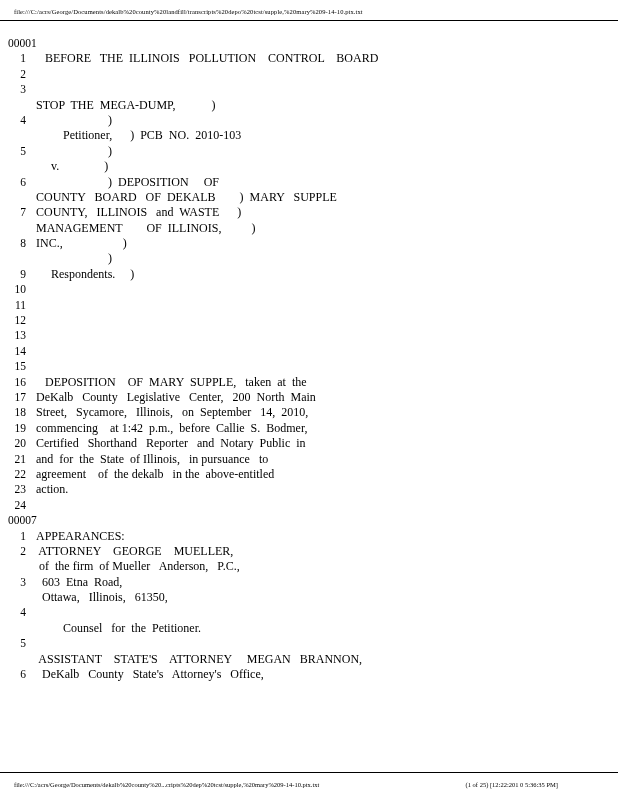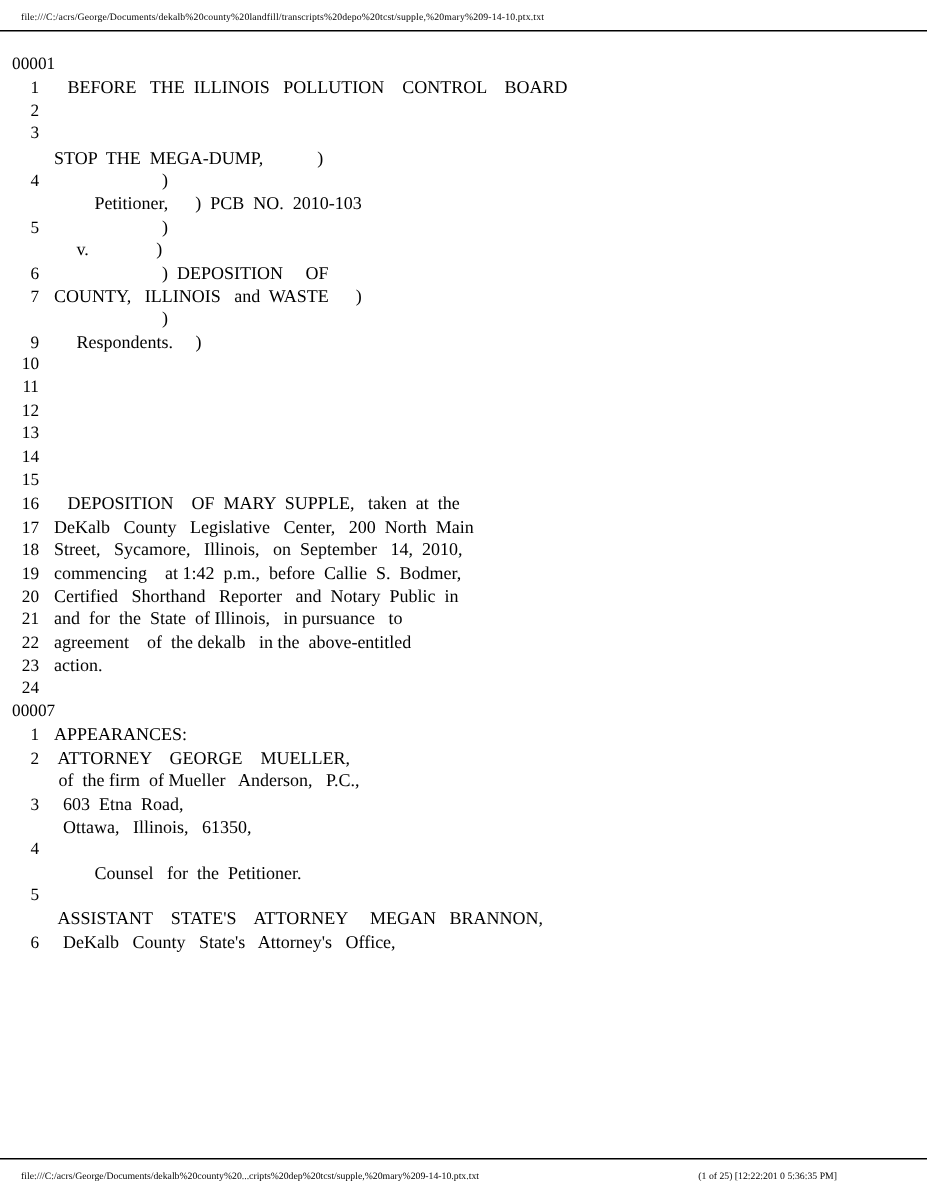--- a/index.html
+++ b/index.html
@@ -117,21 +117,24 @@
       <div class="line pagehdr"><span class="pagemark">00001</span><span class="ltext"></span></div>
       <div class="line"><span class="lnum">1</span><span class="ltext">   BEFORE   THE  ILLINOIS   POLLUTION    CONTROL    BOARD</span></div>
       <div class="line"><span class="lnum">2</span><span class="ltext"></span></div>
       <div class="line"><span class="lnum">3</span><span class="ltext"></span></div>
       <div class="line"><span class="lnum"></span><span class="ltext">STOP  THE  MEGA-DUMP,            )</span></div>
       <div class="line"><span class="lnum">4</span><span class="ltext">                        )</span></div>
       <div class="line"><span class="lnum"></span><span class="ltext">         Petitioner,      )  PCB  NO.  2010-103</span></div>
       <div class="line"><span class="lnum">5</span><span class="ltext">                        )</span></div>
       <div class="line"><span class="lnum"></span><span class="ltext">     v.               )</span></div>
       <div class="line"><span class="lnum">6</span><span class="ltext">                        )  DEPOSITION     OF</span></div>
+      <div class="line"><span class="lnum"></span><span class="ltext">COUNTY   BOARD   OF  DEKALB        )  MARY   SUPPLE</span></div>
       <div class="line"><span class="lnum">7</span><span class="ltext">COUNTY,   ILLINOIS   and  WASTE      )</span></div>
+      <div class="line"><span class="lnum"></span><span class="ltext">MANAGEMENT        OF  ILLINOIS,          )</span></div>
+      <div class="line"><span class="lnum">8</span><span class="ltext">INC.,                    )</span></div>
       <div class="line"><span class="lnum"></span><span class="ltext">                        )</span></div>
       <div class="line"><span class="lnum">9</span><span class="ltext">     Respondents.     )</span></div>
       <div class="line"><span class="lnum">10</span><span class="ltext"></span></div>
       <div class="line"><span class="lnum">11</span><span class="ltext"></span></div>
       <div class="line"><span class="lnum">12</span><span class="ltext"></span></div>
       <div class="line"><span class="lnum">13</span><span class="ltext"></span></div>
       <div class="line"><span class="lnum">14</span><span class="ltext"></span></div>
       <div class="line"><span class="lnum">15</span><span class="ltext"></span></div>
       <div class="line"><span class="lnum">16</span><span class="ltext">   DEPOSITION    OF  MARY  SUPPLE,   taken  at  the</span></div>
       <div class="line"><span class="lnum">17</span><span class="ltext">DeKalb   County   Legislative   Center,   200  North  Main</span></div>

